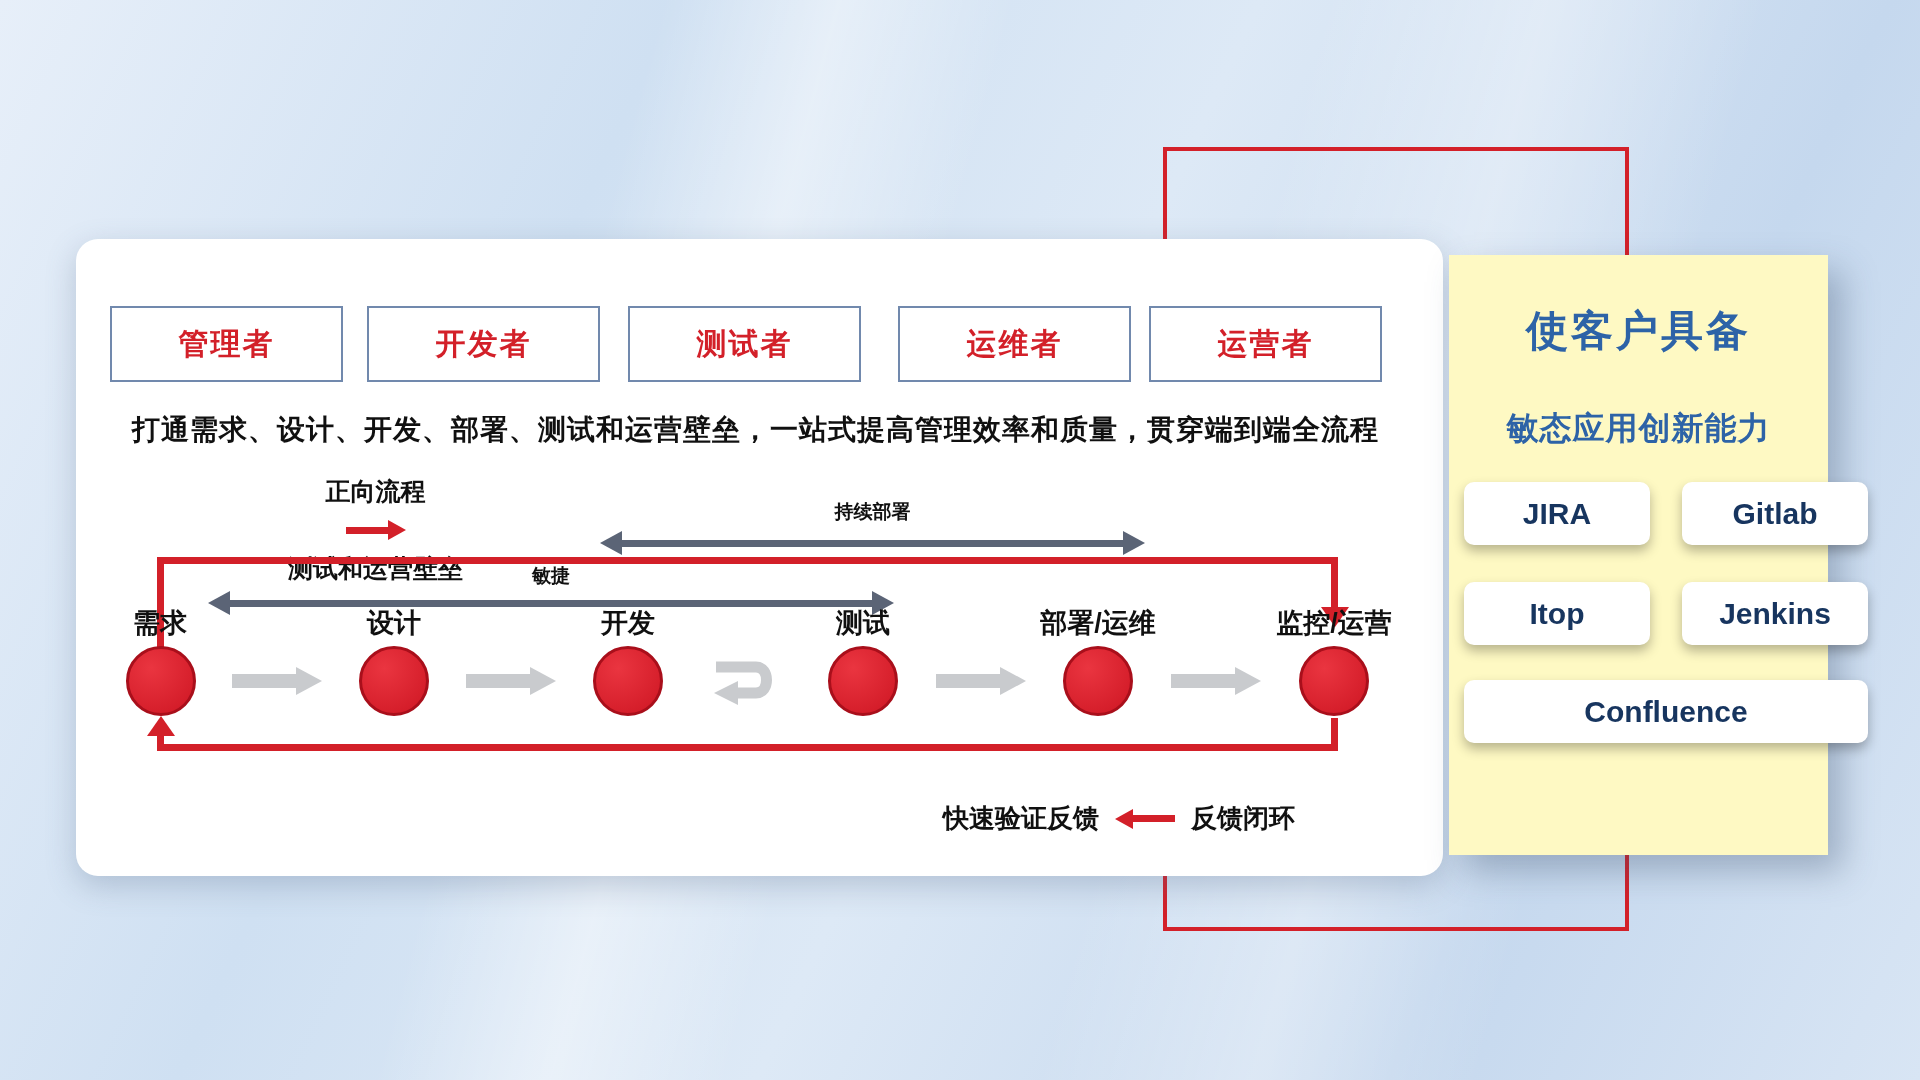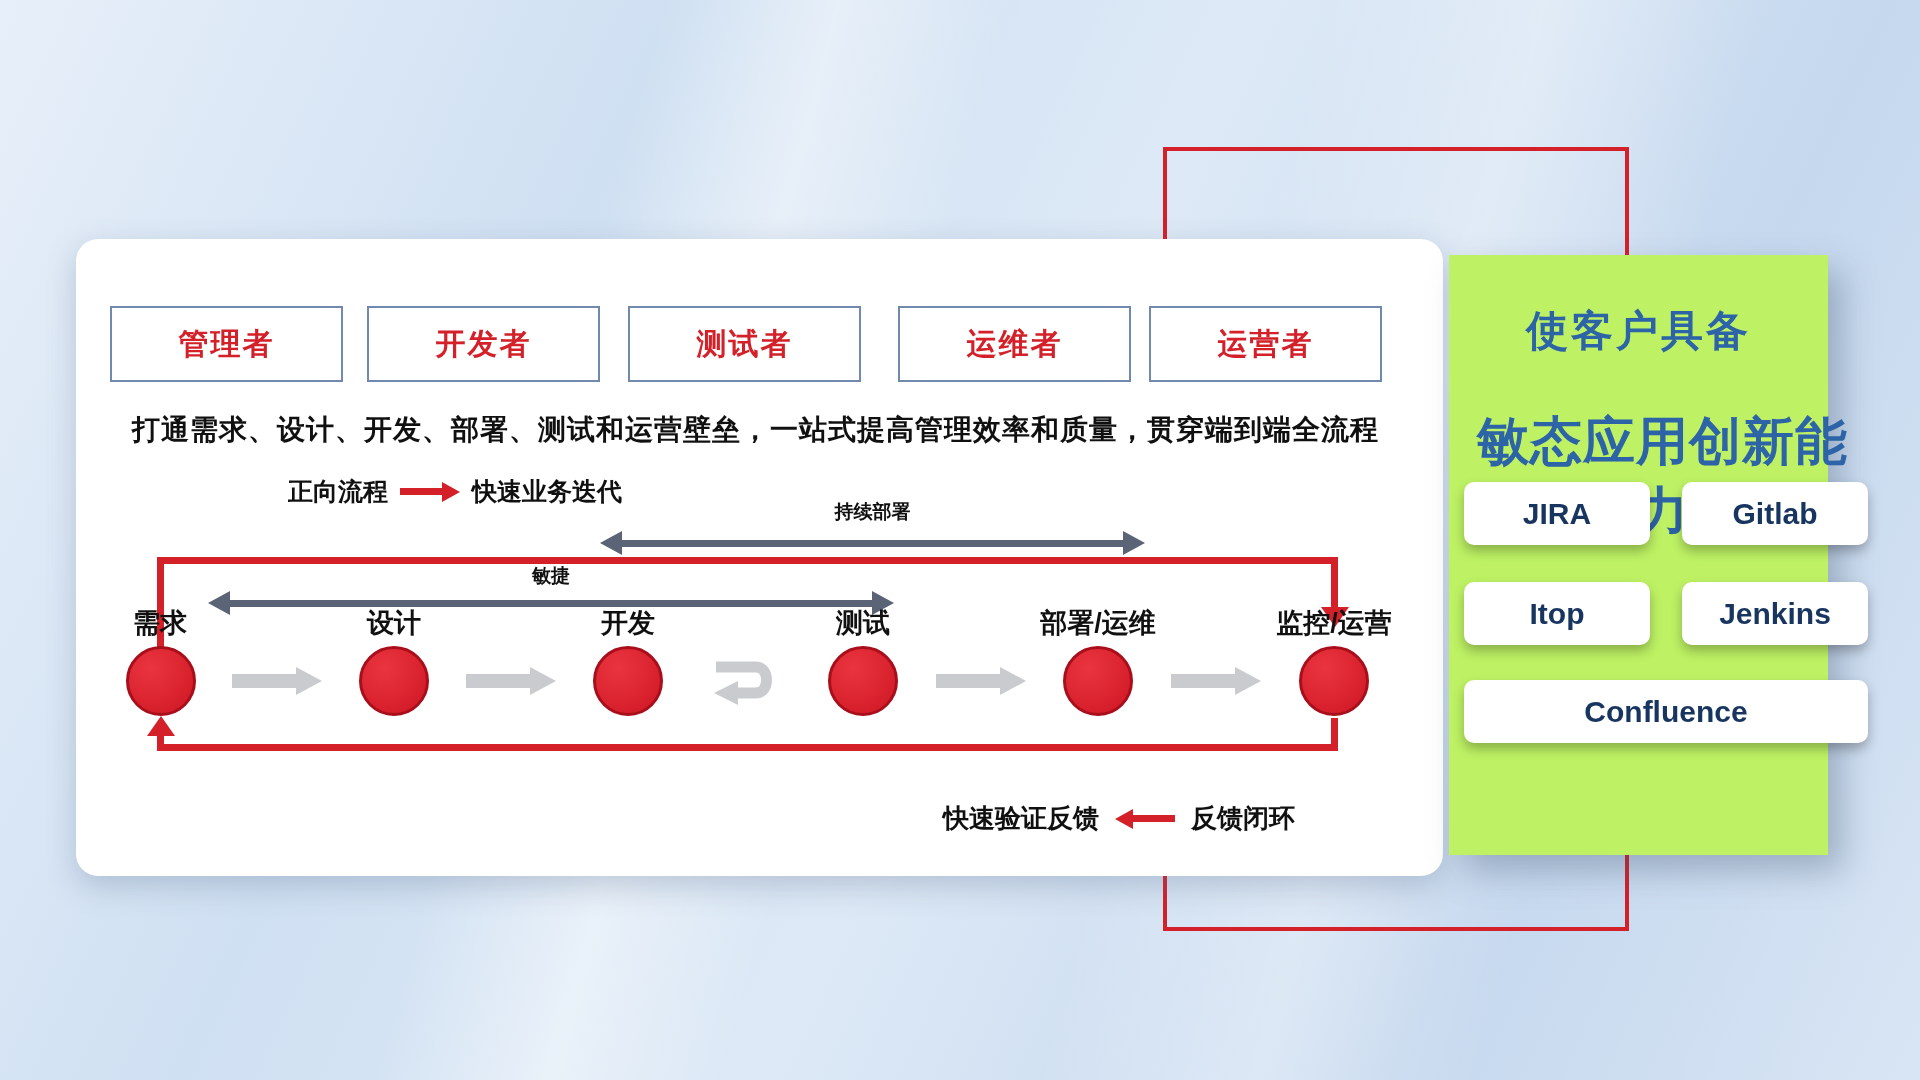--- a/index.html
+++ b/index.html
@@ -41,21 +41,21 @@
   .headline {
     position: absolute; left: 56px; top: 172px; width: 1310px;
     font-size: 28px; font-weight: bold; color: #101010; letter-spacing: 1px;
     white-space: nowrap;
   }
 
   
   .legend-forward {
     position: absolute; left: 212px; top: 236px;
     display: flex; align-items: center; gap: 12px;
-    font-size: 25px; font-weight: bold; color: #101010;
+    font-size: 25px; font-weight: bold; color: #101010; flex-direction: column;
   }
   .arrow-right-red { display: flex; align-items: center; }
   .arrow-right-red .bar { width: 42px; height: 7px; background: #d32029; }
   .arrow-right-red .head {
     width: 0; height: 0; border-top: 10px solid transparent;
     border-bottom: 10px solid transparent; border-left: 18px solid #d32029;
   }
   .arrow-left-red { display: flex; align-items: center; }
   .arrow-left-red .head {
     width: 0; height: 0; border-top: 10px solid transparent;
@@ -130,30 +130,30 @@
   
   .legend-feedback {
     position: absolute; left: 867px; top: 562px;
     display: flex; gap: 16px;
     font-size: 26px; font-weight: bold; color: #101010;
   }
 
   
   .right-panel {
     position: absolute; left: 1449px; top: 255px; width: 379px; height: 600px;
-    background: #bef264; z-index: 3;
+    background: #fef9c3; z-index: 3;
     box-shadow: 14px 16px 32px rgba(60,80,110,0.35);
   }
   .rp-title1 {
     position: absolute; top: 48px; left: 0; width: 100%; text-align: center;
     font-size: 42px; font-weight: bold; color: #2d63a7; letter-spacing: 3px;
   }
   .rp-title2 {
     position: absolute; top: 152px; left: 0; width: 100%; text-align: center;
-    font-size: 52px; font-weight: bold; color: #2d63a7; letter-spacing: 1px; margin-left: 24px;
+    font-size: 32px; font-weight: bold; color: #2d63a7; letter-spacing: 1px;
   }
   .tool-btn {
     position: absolute; height: 63px; background: #ffffff; border-radius: 10px;
     box-shadow: 0 6px 12px rgba(0,0,0,0.28);
     display: flex; align-items: center; justify-content: center;
     font-size: 30px; font-weight: bold; color: #17355f;
   }
   .tb-jira       { left: 15px;  top: 227px; width: 186px; }
   .tb-gitlab     { left: 233px; top: 227px; width: 186px; }
   .tb-itop       { left: 15px;  top: 327px; width: 186px; }
@@ -184,21 +184,21 @@
     </div>
 
   <div class="headline">打通需求、设计、开发、部署、测试和运营壁垒，一站式提高管理效率和质量，贯穿端到端全流程</div>
 
   <div class="legend-forward">
     <span>正向流程</span>
     <span class="arrow-right-red">
         <span class="bar"></span>
         <span class="head"></span>
       </span>
-    <span>快速业务迭代</span>
+    <span>测试和运营壁垒</span>
   </div>
 
   <div class="span-label span-label-cd">持续部署</div>
   <div class="span-arrow span-arrow-cd">
     <span class="lh"></span>
       <span class="bar"></span>
       <span class="rh"></span>
   </div>
 
   <div class="red-seg fw-h"></div>

